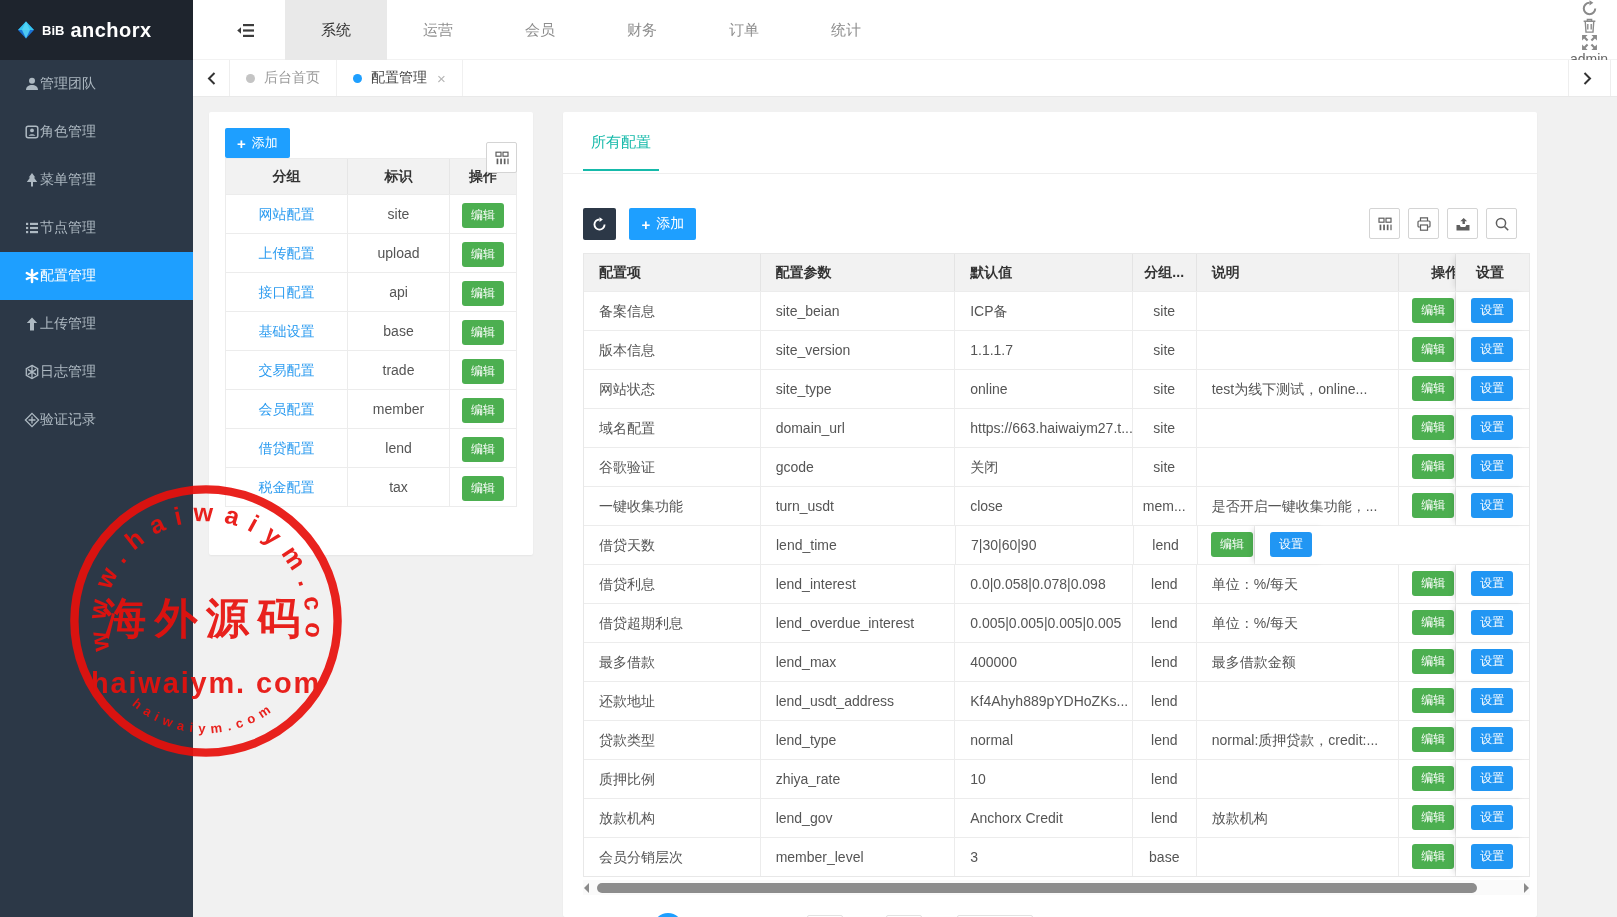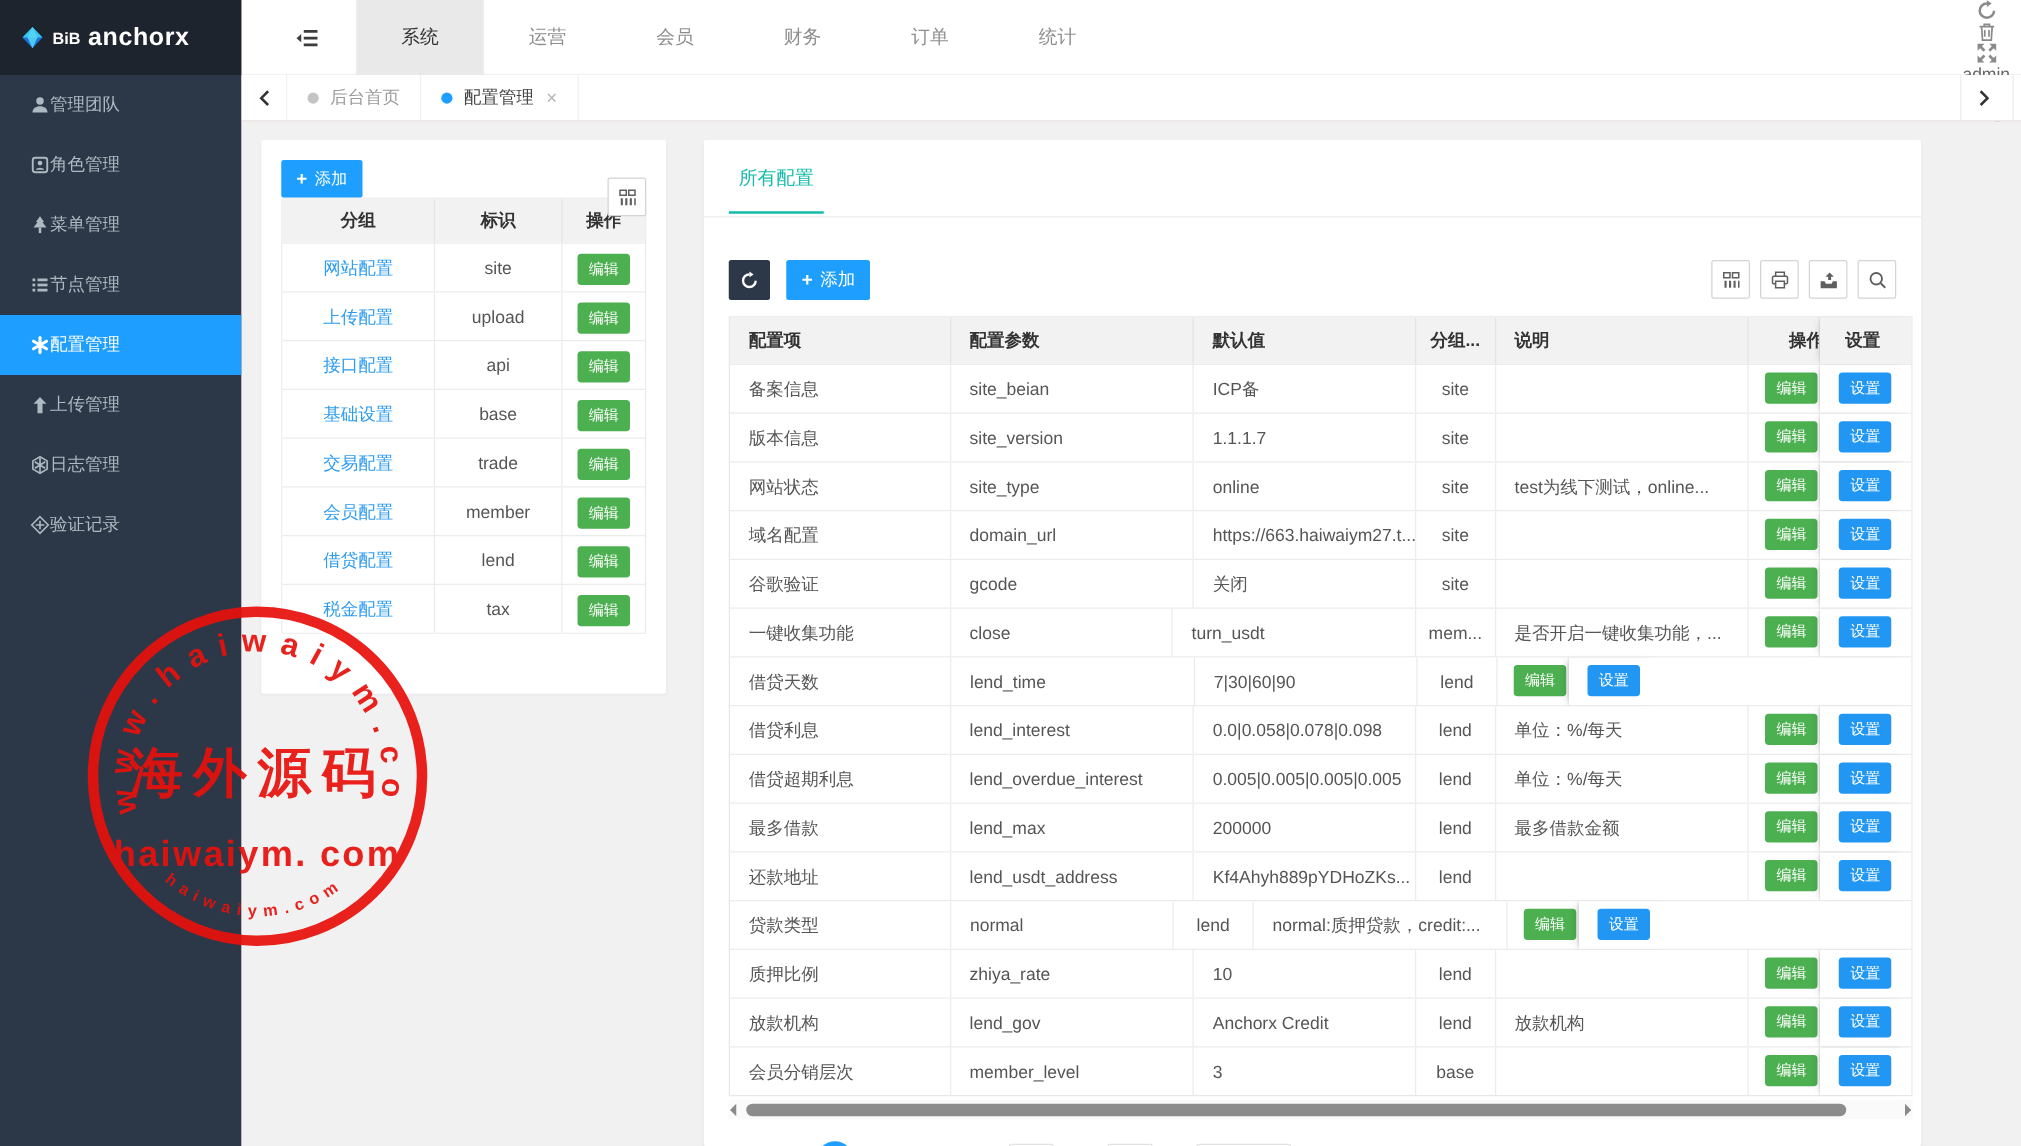--- a/index.html
+++ b/index.html
@@ -462,22 +462,22 @@
               <div class="td c1">谷歌验证</div>
               <div class="td c2">gcode</div>
               <div class="td c3">关闭</div>
               <div class="td c4">site</div>
               <div class="td c5"></div>
               <div class="td c6"><button class="btn-edit">编辑</button></div>
               <div class="td c7"><button class="btn-set">设置</button></div>
             </div>
             <div class="t-row">
               <div class="td c1">一键收集功能</div>
+              <div class="td c2">turn_usdt</div>
               <div class="td c3">close</div>
-              <div class="td c2">turn_usdt</div>
               <div class="td c4">mem...</div>
               <div class="td c5">是否开启一键收集功能，...</div>
               <div class="td c6"><button class="btn-edit">编辑</button></div>
               <div class="td c7"><button class="btn-set">设置</button></div>
             </div>
             <div class="t-row">
               <div class="td c1">借贷天数</div>
               <div class="td c2">lend_time</div>
               <div class="td c3">7|30|60|90</div>
               <div class="td c4">lend</div>
@@ -498,37 +498,38 @@
               <div class="td c2">lend_overdue_interest</div>
               <div class="td c3">0.005|0.005|0.005|0.005</div>
               <div class="td c4">lend</div>
               <div class="td c5">单位：%/每天</div>
               <div class="td c6"><button class="btn-edit">编辑</button></div>
               <div class="td c7"><button class="btn-set">设置</button></div>
             </div>
             <div class="t-row">
               <div class="td c1">最多借款</div>
               <div class="td c2">lend_max</div>
-              <div class="td c3">200000</div>
+              <div class="td c3">400000</div>
               <div class="td c4">lend</div>
               <div class="td c5">最多借款金额</div>
               <div class="td c6"><button class="btn-edit">编辑</button></div>
               <div class="td c7"><button class="btn-set">设置</button></div>
             </div>
             <div class="t-row">
               <div class="td c1">还款地址</div>
               <div class="td c2">lend_usdt_address</div>
               <div class="td c3">Kf4Ahyh889pYDHoZKs...</div>
               <div class="td c4">lend</div>
               <div class="td c5"></div>
               <div class="td c6"><button class="btn-edit">编辑</button></div>
               <div class="td c7"><button class="btn-set">设置</button></div>
             </div>
             <div class="t-row">
               <div class="td c1">贷款类型</div>
+              <div class="td c2">lend_type</div>
               <div class="td c3">normal</div>
               <div class="td c4">lend</div>
               <div class="td c5">normal:质押贷款，credit:...</div>
               <div class="td c6"><button class="btn-edit">编辑</button></div>
               <div class="td c7"><button class="btn-set">设置</button></div>
             </div>
             <div class="t-row">
               <div class="td c1">质押比例</div>
               <div class="td c2">zhiya_rate</div>
               <div class="td c3">10</div>

